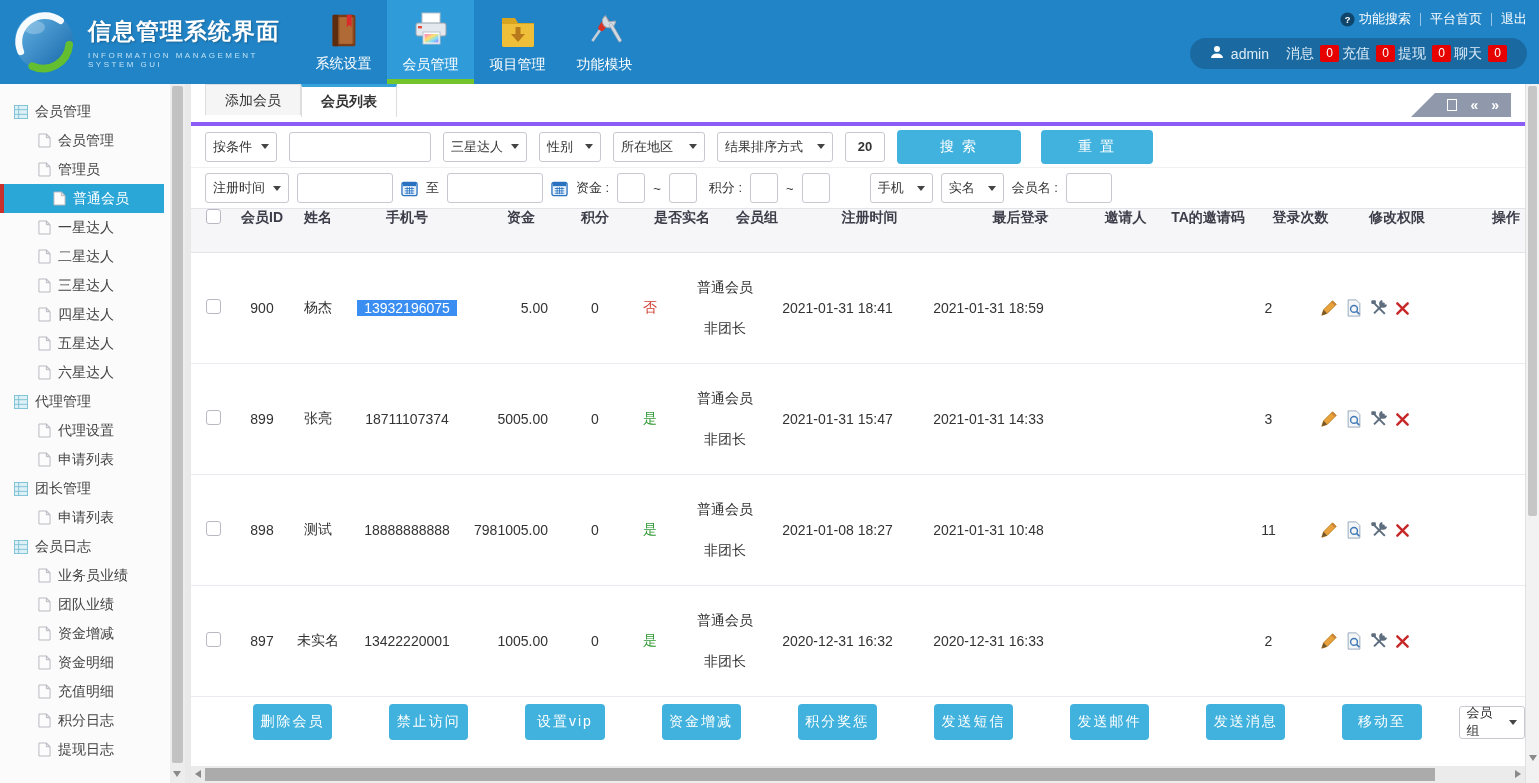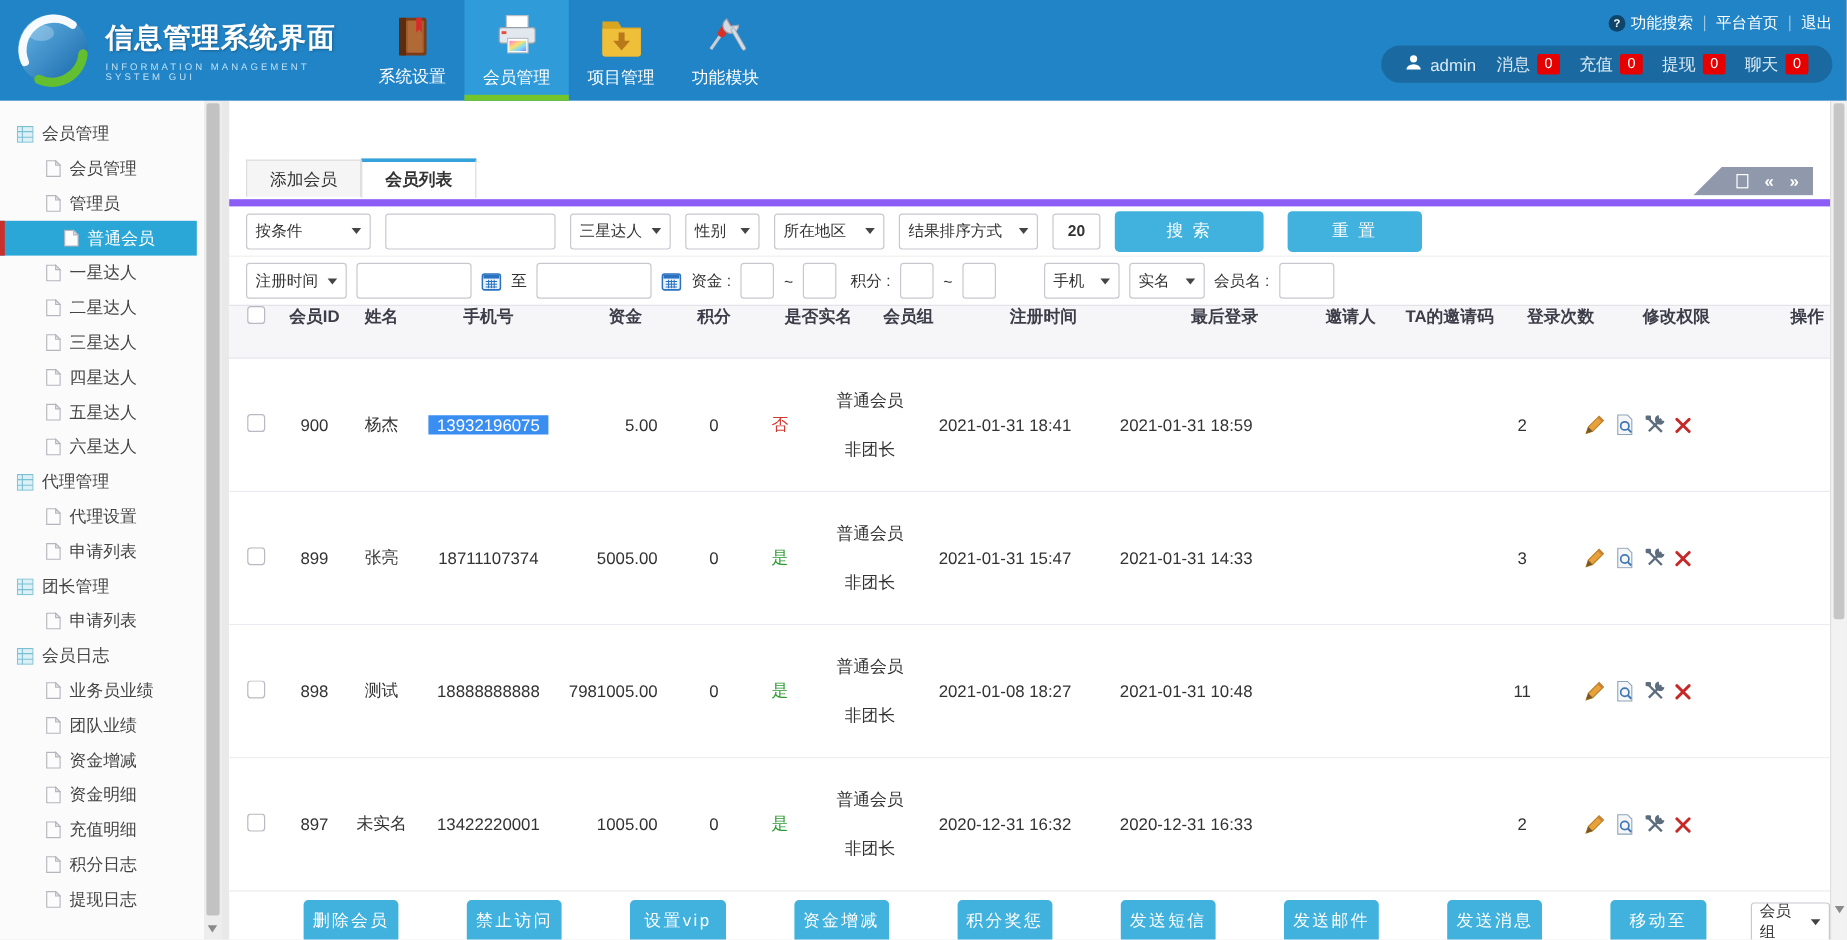--- a/index.html
+++ b/index.html
@@ -35,21 +35,21 @@
   .side-item.active .pgico { display:none; }
   .side-scroll { width:15px; flex:0 0 15px; background:#ededed; position:relative; }
   .side-scroll .thumb { position:absolute; left:2px; right:2px; top:2px; bottom:20px; background:#c2c2c2; border-radius:2px; }
   .arr { width:0; height:0; position:absolute; }
   .arr.down { border-left:4px solid transparent; border-right:4px solid transparent; border-top:6px solid #8a8a8a; left:3px; bottom:6px; }
   .gap { width:6px; flex:0 0 6px; background:#e9e9e9; }
 
   .content { width:1334px; flex:0 0 1334px; background:#fff; display:flex; flex-direction:column; min-height:0; }
 
   
-  .tabbar { height:42px; flex:0 0 42px; display:flex; align-items:center; padding:0 0 0 14px; border-bottom:6px solid #8b5cf6; position:relative; background:#fff;margin-top:46px; }
+  .tabbar { height:42px; flex:0 0 42px; display:flex; align-items:flex-start; padding:0 0 0 14px; border-bottom:4px solid #8b5cf6; position:relative; background:#fff; }
   .tab { width:96px; height:31px; line-height:31px; text-align:center; background:#f5f5f5; border:1px solid #ddd; border-bottom:none; color:#333; cursor:pointer; }
   .tab.active { background:#fff; border-top:3px solid #35a3da; font-weight:bold; height:33px; line-height:29px; margin-bottom:-1px; }
   .tab-controls { position:absolute; right:14px; top:9px; width:100px; height:24px; background:#9099ab; clip-path:polygon(24px 0,100% 0,100% 100%,0 100%); display:flex; align-items:center; justify-content:flex-end; gap:13px; padding-right:12px; color:#fff; font-weight:bold; font-size:14px; }
   .tab-controls .chev { cursor:pointer; line-height:1; }
   .winico { width:10px; height:12px; border:1.5px solid #fff; background:transparent; cursor:pointer; }
 
   
   .frow { display:flex; align-items:center; gap:12px; padding:0 14px; height:41px; flex:0 0 41px; }
   .frow2 { border-top:1px solid #f0f0f0; gap:8px; }
   .sel { display:flex; align-items:center; justify-content:space-between; gap:6px; border:1px solid #c8c8d0; border-radius:3px; height:30px; padding:0 7px; font-size:13px; color:#333; background:#fff; cursor:pointer; }
@@ -196,21 +196,21 @@
       <div class="user-pill">
         <span class="user-name">
           <span>
             <svg viewBox="0 0 14 14" width="14" height="14">
                 <circle cx="7" cy="4" r="3" fill="#fff"></circle>
                 <path d="M1 13 a6 4.5 0 0 1 12 0 z" fill="#fff"></path>
               </svg>
           </span>
           <span>admin</span>
         </span>
-        <span id="counters" style="display:flex; align-items:center; gap:16px;">
+        <span id="counters" style="display:flex; align-items:center; gap:3px;">
             <span class="counter">
               <span>消息</span>
               <span class="badge">0</span>
             </span>
             <span class="counter">
               <span>充值</span>
               <span class="badge">0</span>
             </span>
             <span class="counter">
               <span>提现</span>
@@ -457,21 +457,21 @@
         <div class="tab">添加会员</div>
         <div class="tab active">会员列表</div>
         <div class="tab-controls">
           <span class="winico"></span>
           <span class="chev">«</span>
           <span class="chev">»</span>
         </div>
       </div>
 
       <div class="frow">
-        <div class="sel" style="width:104px">
+        <div class="sel" style="width:72px">
             <span>按条件</span>
             <span class="tri"></span>
           </div>
         <input class="inp" style="width: 142px;" value="">
         <div class="sel" style="width:84px">
             <span>三星达人</span>
             <span class="tri"></span>
           </div>
         <div class="sel" style="width:62px">
             <span>性别</span>

